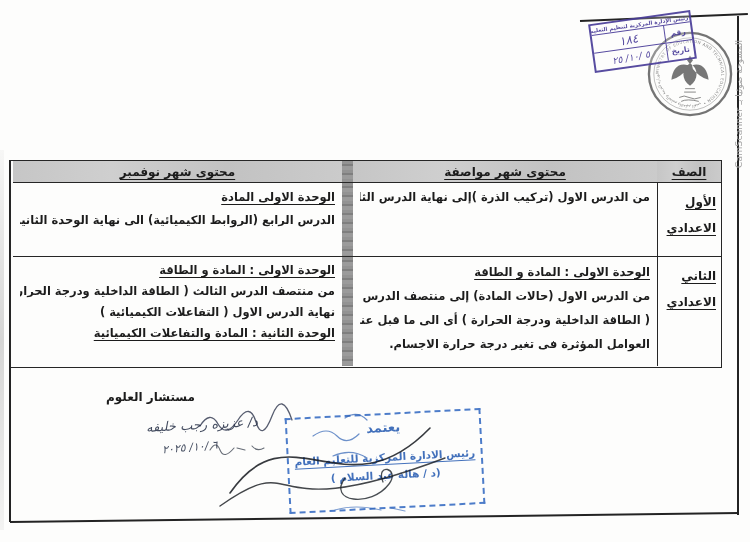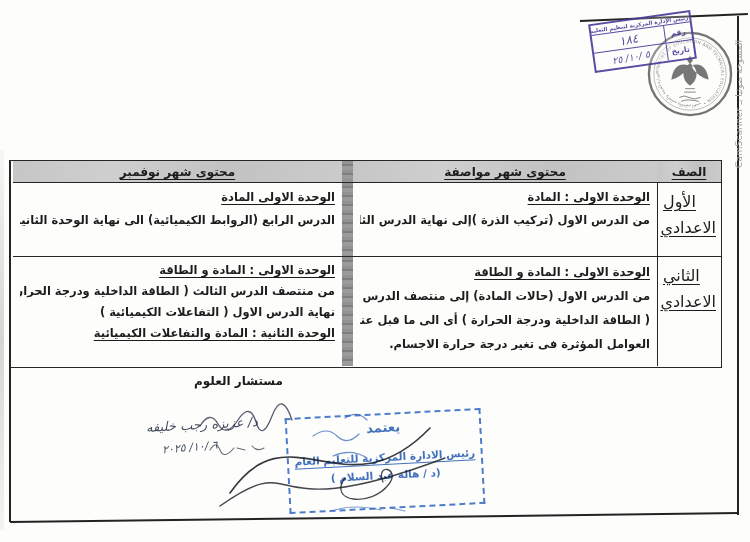--- a/index.html
+++ b/index.html
@@ -61,34 +61,34 @@
     display: flex; align-items: center; justify-content: center;
     border-bottom: 1.5px solid #262626;
   }
   .hcell span { text-decoration: underline; text-underline-offset: 3px; }
   .band {
     background: repeating-linear-gradient(180deg, #939393 0 3px, #7f7f7f 3px 5px, #9b9b9b 5px 9px);
     border-bottom: 1.5px solid #262626;
   }
   .band.last { border-bottom: none; }
   .gradecell {
-    font-size: 16px; font-weight: normal; text-align: left; padding: 6px 5px 0;
+    font-size: 12px; font-weight: bold; text-align: right; padding: 6px 5px 0;
     border-left: 1.4px solid #262626; line-height: 26px; border-bottom: 1.5px solid #262626;
   }
   .gradecell div { text-decoration: underline; text-underline-offset: 3px; }
   .bodycell { font-size: 11.5px; font-weight: bold; text-align: right; padding: 3px 7px 16px; border-bottom: 1.5px solid #262626; }
   .row-last { border-bottom: none !important; }
   .ln { white-space: nowrap; overflow: hidden; }
   .unit { text-decoration: underline; text-underline-offset: 3px; }
   .lh23 .ln { line-height: 23px; }
   .lh24 .ln { line-height: 24px; }
   .lh21 .ln { line-height: 21px; }
 
   
-  .sig-block { position: absolute; left: 100px; top: 374px; width: 183px; direction: rtl; text-align: right; }
+  .sig-block { position: absolute; left: 100px; top: 390px; width: 183px; direction: rtl; text-align: left; }
   .sig-role { font-size: 12px; font-weight: bold; margin-bottom: 6px; padding-left: 6px; }
   .sig-name { font-size: 12px; font-weight: bold; }
   .hand { position: absolute; direction: rtl; font-style: italic; color: #232d44; opacity: .85; }
   .hand-name { left: 146px; top: 417px; font-size: 13px; transform: rotate(-3deg); letter-spacing: 1px; }
   .hand-date { left: 162px; top: 441px; font-size: 11px; transform: rotate(-5deg); letter-spacing: 2px; }
 
   
   .stamp-approve {
     position: absolute; left: 287px; top: 413px; width: 196px; height: 96px;
     border: 2px dashed #3a6fc4; color: #2f62b5; direction: rtl; text-align: center;
@@ -152,21 +152,20 @@
     <div class="cell band"></div>
     <div class="cell hcell">
         <span>محتوى شهر نوفمبر</span>
       </div>
 
     <div class="cell gradecell">
       <div>الأول</div>
       <div>الاعدادي</div>
     </div>
     <div class="cell bodycell lh23">
-      <div class="ln unit">الوحدة الاولى : المادة</div>
       <div class="ln">من الدرس الاول (تركيب الذرة )إلى نهاية الدرس الثالث (المادة وخصائصها</div>
     </div>
     <div class="cell band"></div>
     <div class="cell bodycell lh23">
       <div class="ln unit">الوحدة الاولى المادة</div>
       <div class="ln">الدرس الرابع (الروابط الكيميائية) الى نهاية الوحدة الثانية</div>
     </div>
 
     <div class="cell gradecell row-last">
       <div>الثاني</div>

